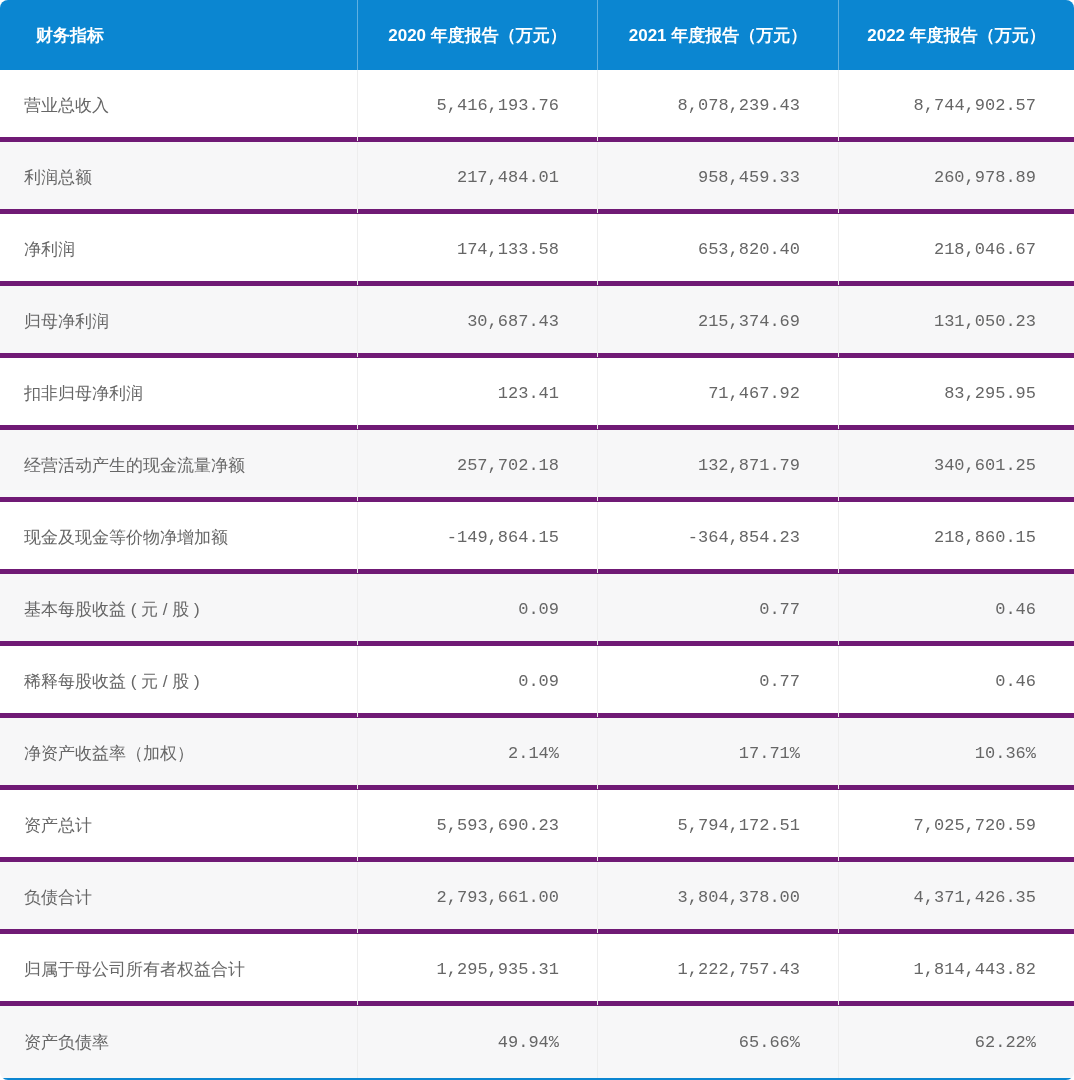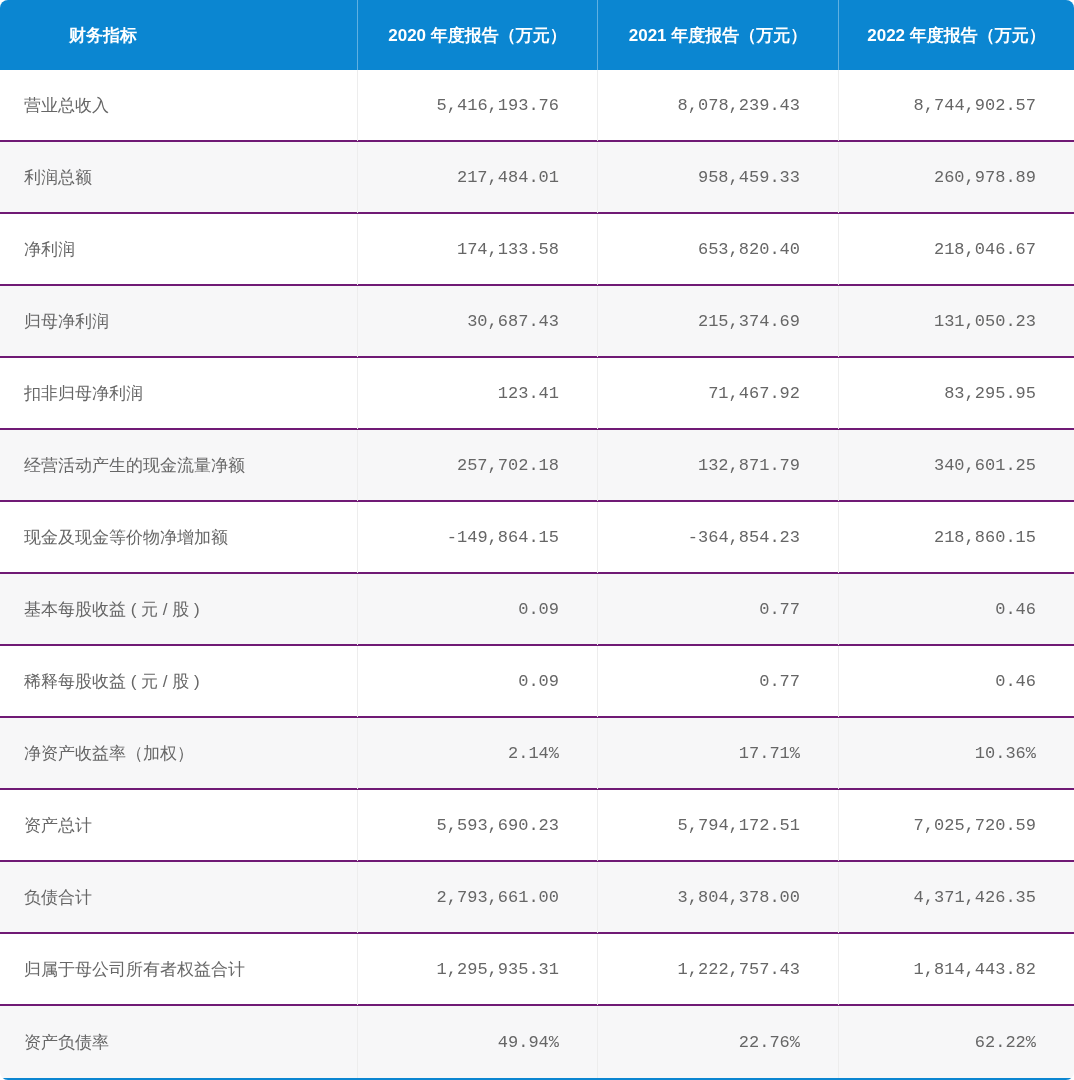--- a/index.html
+++ b/index.html
@@ -33,30 +33,29 @@
   }
   .header-row .cell {
     height: 70px;
     display: flex;
     align-items: center;
     box-sizing: border-box;
   }
   .header-row .cell.indicator {
     padding-left: 36px;
     justify-content: flex-start;
-    margin-left: 33px;
   }
   .header-row .cell.col {
     justify-content: center;
     border-left: 1px solid rgba(255,255,255,0.35);
   }
   .body-row {
     height: 72px;
     box-sizing: border-box;
-    border-bottom: 2px solid #701a75;
+    border-bottom: 5px solid #701a75;
     font-size: 17px;
     color: #666666;
     flex: 0 0 auto;
   }
   .body-row:last-child { border-bottom: none; }
   .body-row.alt { background: #f7f7f8; text-align: right; }
   .body-row .cell {
     height: 71px;
     display: flex;
     align-items: center;
@@ -170,20 +169,20 @@
   </div>
       <div class="grid-row body-row">
     <div class="cell label">归属于母公司所有者权益合计</div>
     <div class="cell value">1,295,935.31</div>
     <div class="cell value">1,222,757.43</div>
     <div class="cell value">1,814,443.82</div>
   </div>
       <div class="grid-row body-row alt">
     <div class="cell label">资产负债率</div>
     <div class="cell value">49.94%</div>
-    <div class="cell value">22.76%</div>
+    <div class="cell value">65.66%</div>
     <div class="cell value">62.22%</div>
   </div>
     </div>
 
   <div class="bottom-bar"></div>
 
 </div>
 
 </body></html>

